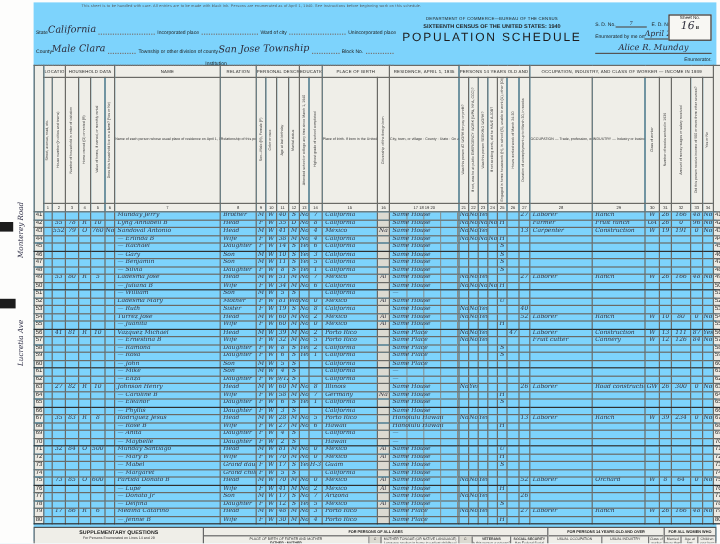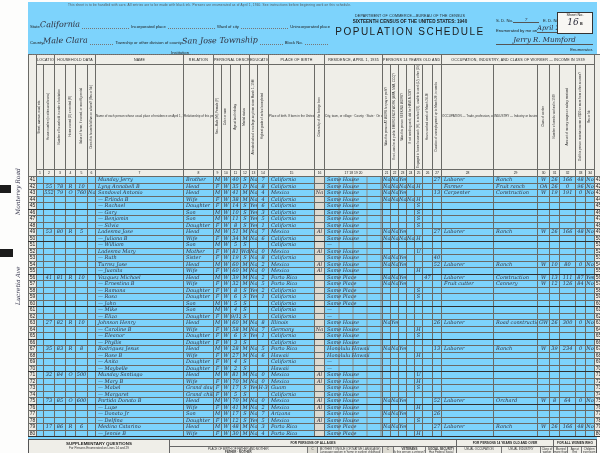--- a/index.html
+++ b/index.html
@@ -117,21 +117,21 @@
           <span style="width:4px"></span>
           <span>E. D. No.</span>
           <span class="uline hw">43-140</span>
         </div>
         <div class="hr-row">
           <span>Enumerated by me on</span>
           <span class="uline hw" style="font-size:6.5px">April 20</span>
           <span>, 1940</span>
         </div>
         <div class="hr-row" style="height:12px;">
-          <span class="uline hw sig" style="flex:1">Jerry R. Mumford</span>
+          <span class="uline hw sig" style="flex:1">Alice R. Munday</span>
         </div>
         <div class="hr-row" style="height:7px;justify-content:flex-end;">
           <span>Enumerator.</span>
         </div>
       </div>
     </div>
 
     <table class="maintbl" id="maintbl">
         <colgroup>
           <col style="width: 8px;">

